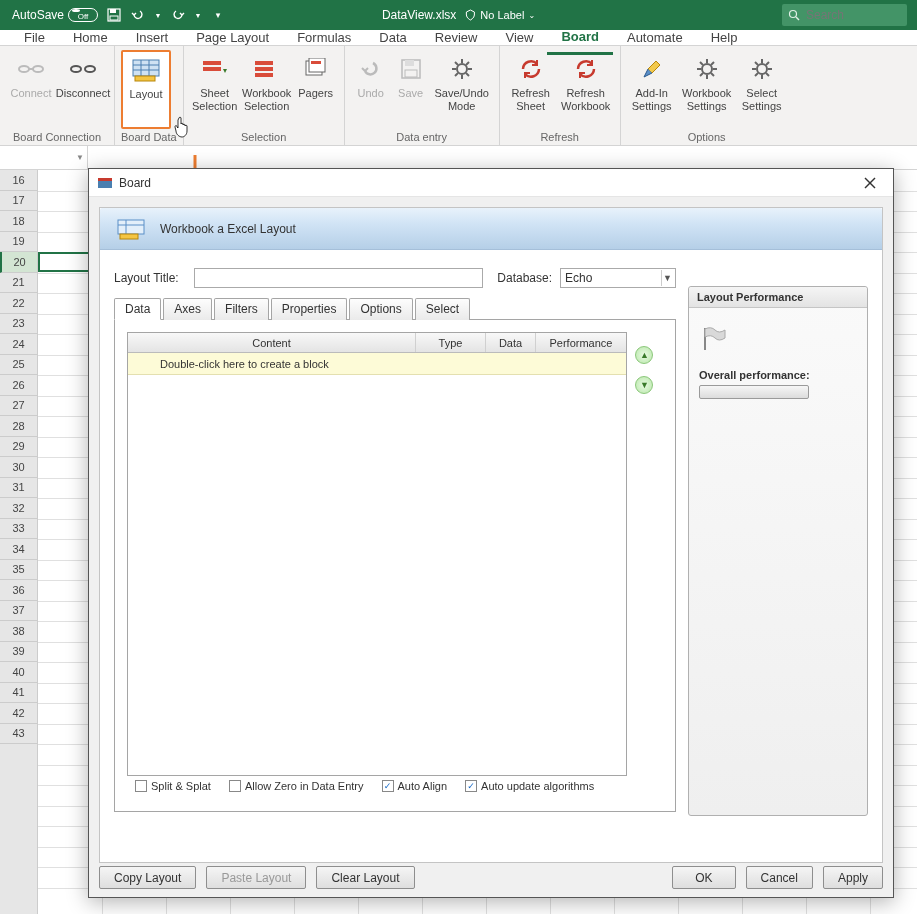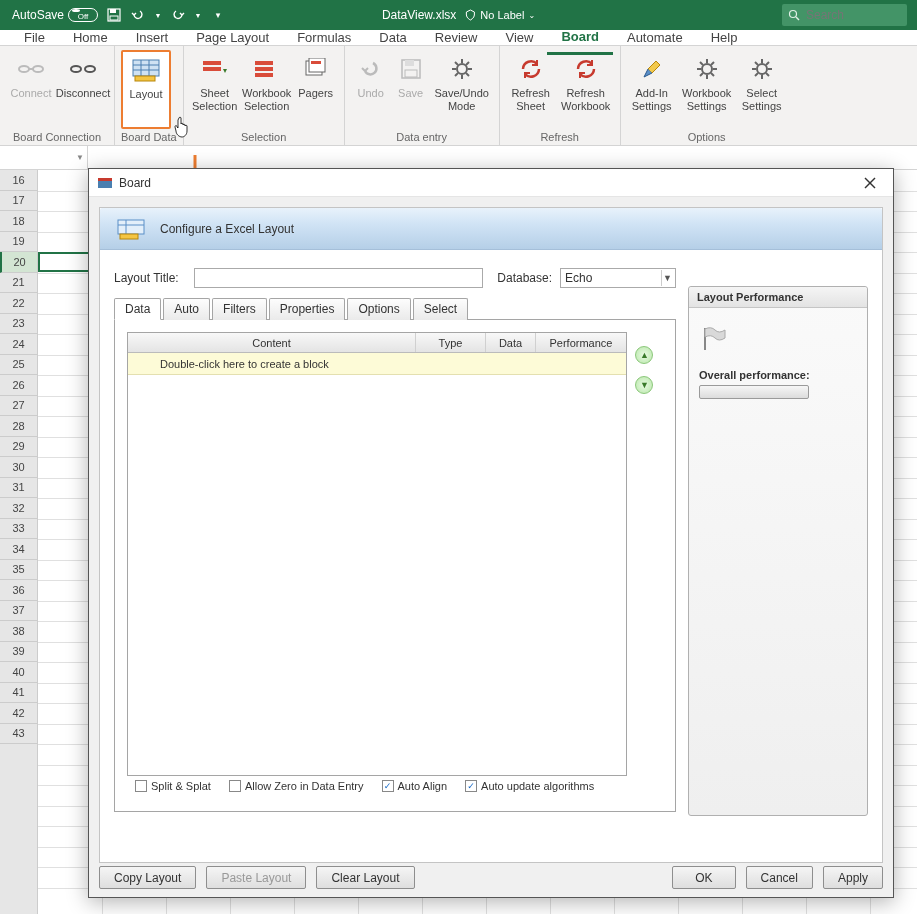--- a/index.html
+++ b/index.html
@@ -501,37 +501,37 @@
   </div>
   <div class="dialog-body">
     <div class="dialog-inner">
       <div class="dialog-header">
         <svg class="dialog-header-icon" viewBox="0 0 30 22">
             <rect x="2" y="2" width="26" height="14" fill="#e3effa" stroke="#5a8fc7"></rect>
             <line x1="2" y1="7" x2="28" y2="7" stroke="#5a8fc7"></line>
             <line x1="10" y1="2" x2="10" y2="16" stroke="#5a8fc7"></line>
             <rect x="4" y="16" width="18" height="5" fill="#f4c542" stroke="#b8860b"></rect>
           </svg>
-        <span class="dialog-header-title">Configure a Excel Layout</span>
+        <span class="dialog-header-title">Workbook a Excel Layout</span>
       </div>
       <div class="dialog-content">
         <div class="dialog-left">
           <div class="row-form">
             <span class="row-form-label">Layout Title:</span>
             <input class="form-input" value="" style="">
             <span class="db-label">Database:</span>
             <div class="db-select">
               <span>Echo</span>
               <span class="db-select-arrow">▼</span>
             </div>
           </div>
 
           <div class="tabstrip">
             <div class="tabitem active">Data</div>
-            <div class="tabitem">Auto</div>
+            <div class="tabitem">Axes</div>
             <div class="tabitem">Filters</div>
             <div class="tabitem">Properties</div>
             <div class="tabitem">Options</div>
             <div class="tabitem">Select</div>
           </div>
           <div class="tabpanel">
             <div class="block-table">
               <div class="block-thead">
                 <div class="block-th content">Content</div>
                 <div class="block-th type">Type</div>

